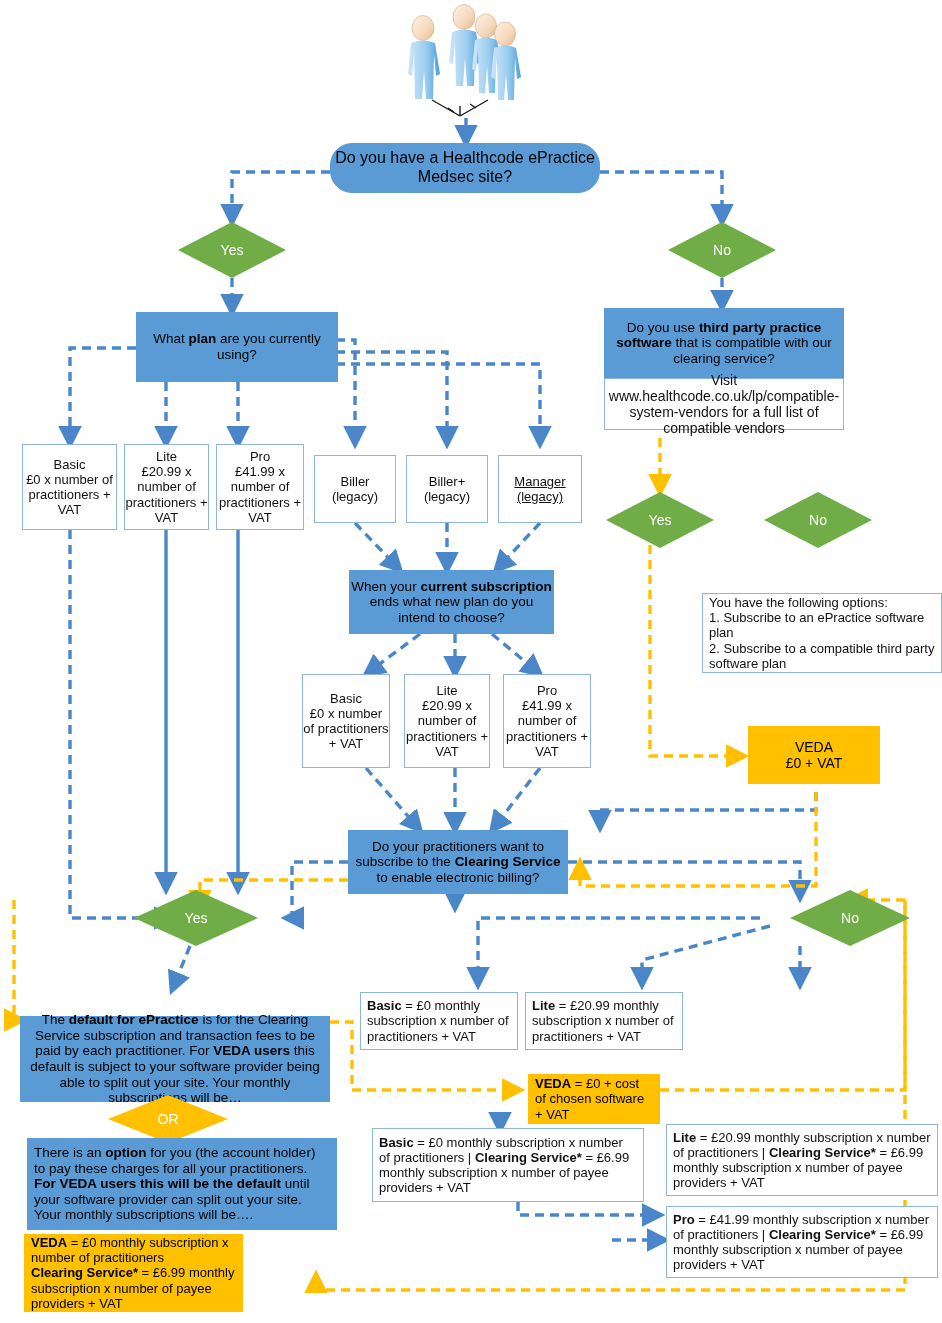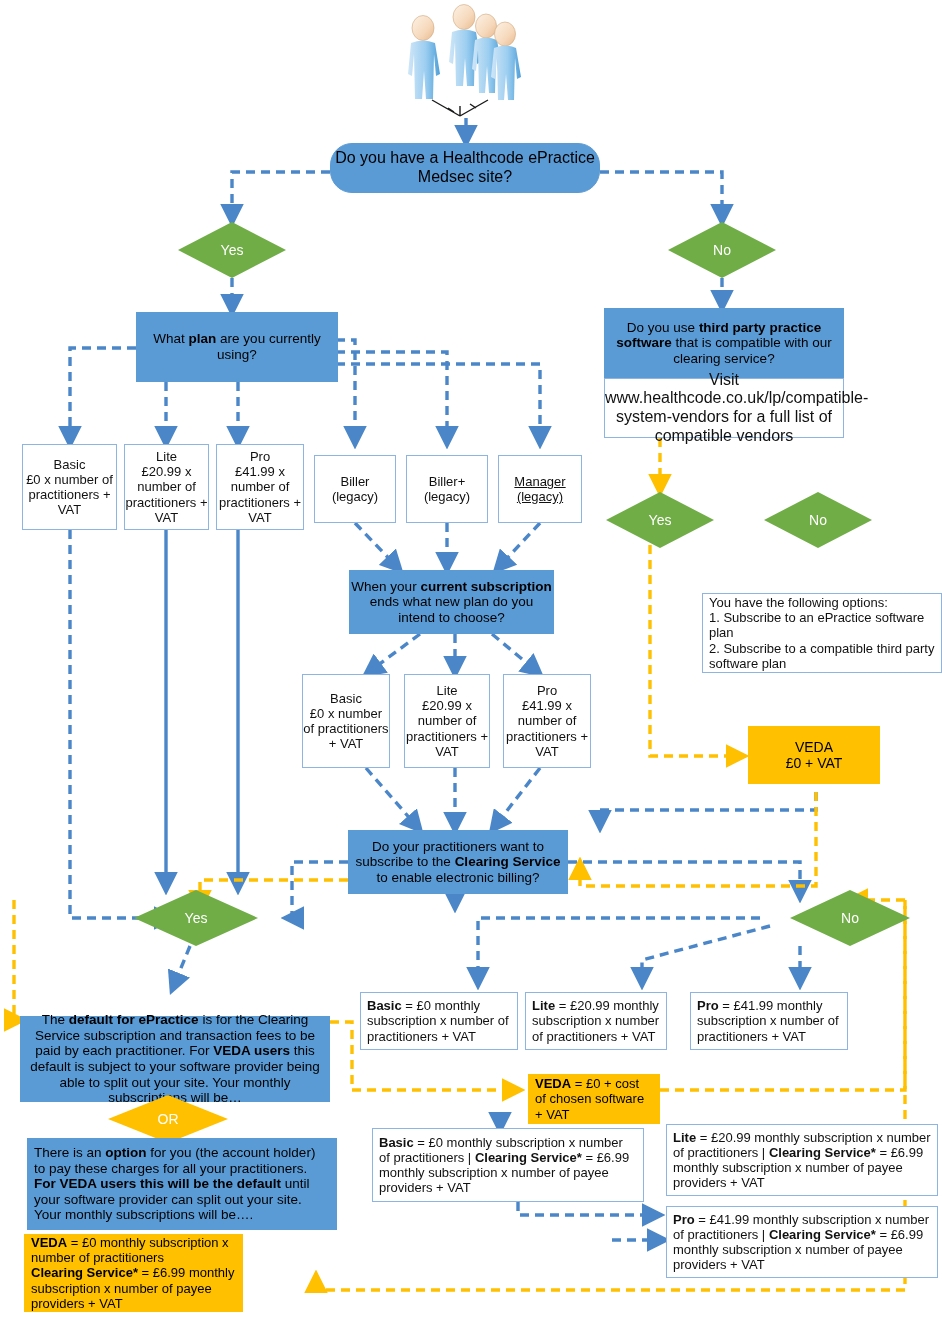--- a/index.html
+++ b/index.html
@@ -169,21 +169,21 @@
     <div class="inner">
       <span>What </span><b>plan</b><span> are you currently using?</span>
     </div>
   </div>
 
   <div class="node blue" style="left:604px;top:308px;width:240px;height:70px;">
     <div class="inner">
       <span>Do you use </span><b>third party practice software</b><span> that is compatible with our clearing service?</span>
     </div>
   </div>
-  <div class="node white" style="left:604px;top:378px;width:240px;height:60px;font-size:16px;">
+  <div class="node white" style="left:604px;top:378px;width:240px;height:52px;font-size:14px;">
     <div class="inner">Visit www.healthcode.co.uk/lp/compatible-system-vendors for a full list of compatible vendors</div>
   </div>
 
   <div class="diamond green" style="left:606px;top:492px;width:108px;height:56px;">
     <div class="shape"></div>
     <div class="dlabel">Yes</div>
   </div>
   <div class="diamond green" style="left:764px;top:492px;width:108px;height:56px;">
     <div class="shape"></div>
     <div class="dlabel">No</div>
@@ -282,30 +282,25 @@
       <b>VEDA</b><span> = £0 monthly subscription x number of practitioners</span><br>
       <b>Clearing Service*</b><span> = £6.99 monthly subscription x number of payee providers + VAT</span>
     </div>
   </div>
 
   <div class="node white left" style="left:360px;top:992px;width:158px;height:58px;">
     <div class="inner">
       <b>Basic</b><span> = £0 monthly subscription x number of practitioners + VAT</span>
     </div>
   </div>
-  <div class="node white left" style="left:525px;top:992px;width:142px;height:58px;">
+  <div class="node white left" style="left:525px;top:992px;width:158px;height:58px;">
     <div class="inner">
       <b>Lite</b><span> = £20.99 monthly subscription x number of practitioners + VAT</span>
     </div>
   </div>
-  <div class="node white left" style="left:690px;top:992px;width:158px;height:58px;">
-    <div class="inner">
-      <b>Pro</b><span> = £41.99 monthly subscription x number of practitioners + VAT</span>
-    </div>
-  </div>
 
   <div class="node orange left" style="left:528px;top:1074px;width:132px;height:50px;">
     <div class="inner">
       <b>VEDA</b><span> = £0 + cost of chosen software + VAT</span>
     </div>
   </div>
 
   <div class="node white left" style="left:372px;top:1128px;width:272px;height:74px;">
     <div class="inner">
       <b>Basic</b><span> = £0 monthly subscription x number of practitioners | </span><b>Clearing Service*</b><span> = £6.99 monthly subscription x number of payee providers + VAT</span>

